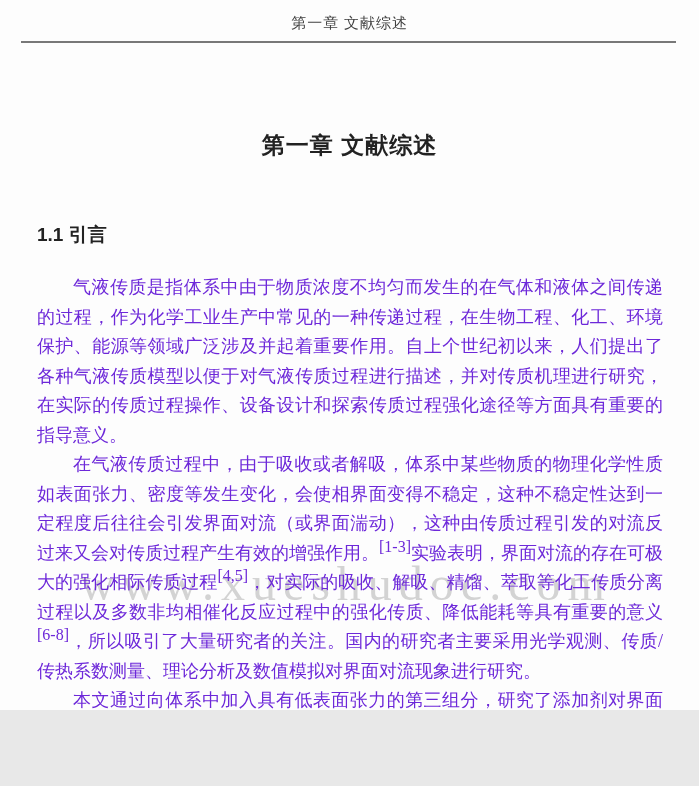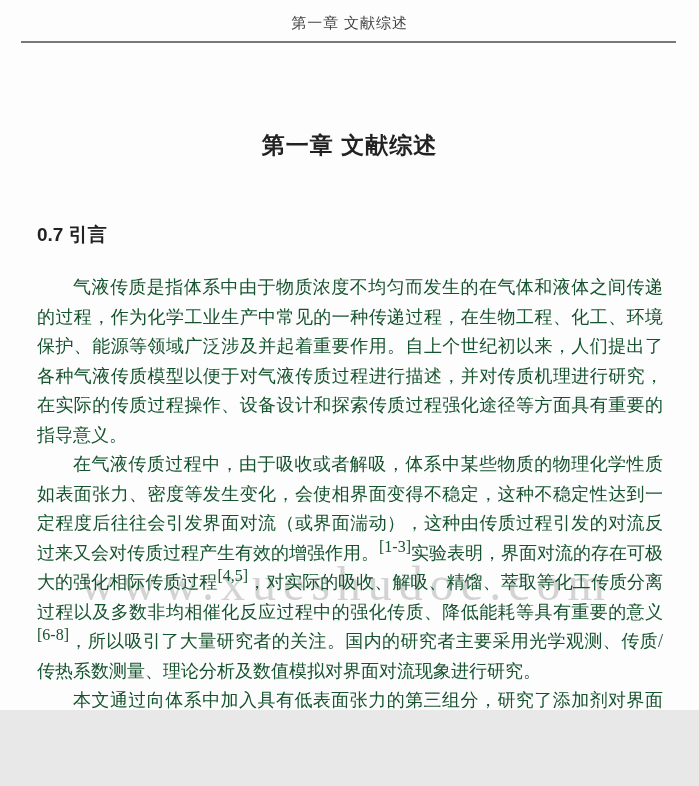--- a/index.html
+++ b/index.html
@@ -67,21 +67,21 @@
   }
   .body-text {
     position: absolute;
     top: 273px;
     left: 37px;
     width: 626px;
     z-index: 1;
     font-size: 18px;
     line-height: 29.5px;
     text-align: justify;
-    color: #14532d;
+    color: #6d28d9;
   }
   .body-text p {
     margin: 0;
     text-indent: 2em;
   }
   .body-text sup.ref {
     font-size: 16px;
     line-height: 0;
     vertical-align: super;
   }
@@ -92,21 +92,21 @@
 <div class="page">
 
   <div class="running-header">第一章  文献综述</div>
 
   <div class="header-rule"></div>
 
   <div class="watermark">www.xueshudoc.com</div>
 
   <h1 class="chapter-title">第一章  文献综述</h1>
 
-  <h2 class="section-heading">0.7 引言</h2>
+  <h2 class="section-heading">1.1 引言</h2>
 
   <div class="body-text">
     <p><span>气液传质是指体系中由于物质浓度不均匀而发生的在气体和液体之间传递的过程，作为化学工业生产中常见的一种传递过程，在生物工程、化工、环境保护、能源等领域广泛涉及并起着重要作用。自上个世纪初以来，人们提出了各种气液传质模型以便于对气液传质过程进行描述，并对传质机理进行研究，在实际的传质过程操作、设备设计和探索传质过程强化途径等方面具有重要的指导意义。</span></p>
     <p><span>在气液传质过程中，由于吸收或者解吸，体系中某些物质的物理化学性质如表面张力、密度等发生变化，会使相界面变得不稳定，这种不稳定性达到一定程度后往往会引发界面对流（或界面湍动），这种由传质过程引发的对流反过来又会对传质过程产生有效的增强作用。</span><sup class="ref">[1-3]</sup><span>实验表明，界面对流的存在可极大的强化相际传质过程</span><sup class="ref">[4,5]</sup><span>，对实际的吸收、解吸、精馏、萃取等化工传质分离过程以及多数非均相催化反应过程中的强化传质、降低能耗等具有重要的意义</span><sup class="ref">[6-8]</sup><span>，所以吸引了大量研究者的关注。国内的研究者主要采用光学观测、传质/传热系数测量、理论分析及数值模拟对界面对流现象进行研究。</span></p>
     <p><span>本文通过向体系中加入具有低表面张力的第三组分，研究了添加剂对界面对流和气液传质过程的影响，以期寻求强化气液传质的有效手段。</span></p>
   </div>
 
 </div>
 
 </body></html>

